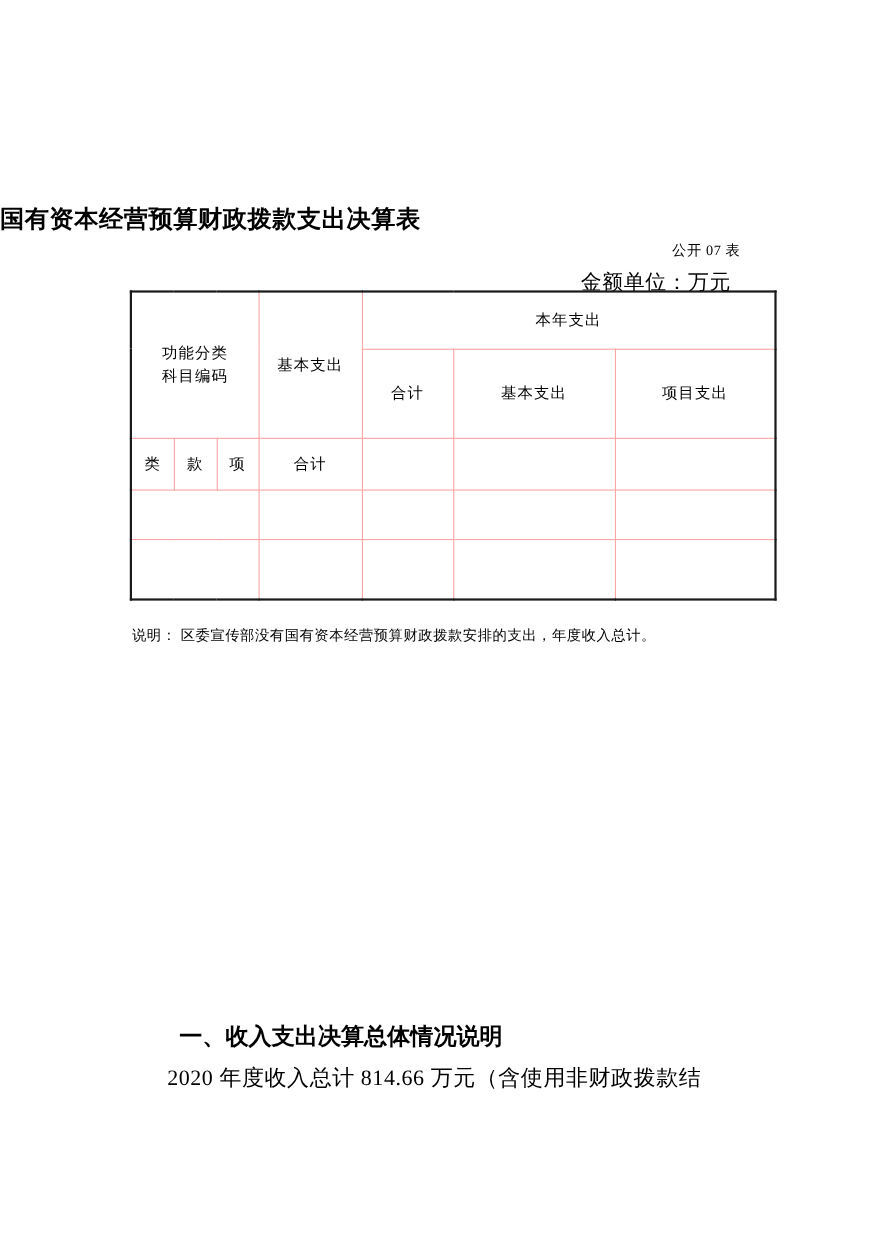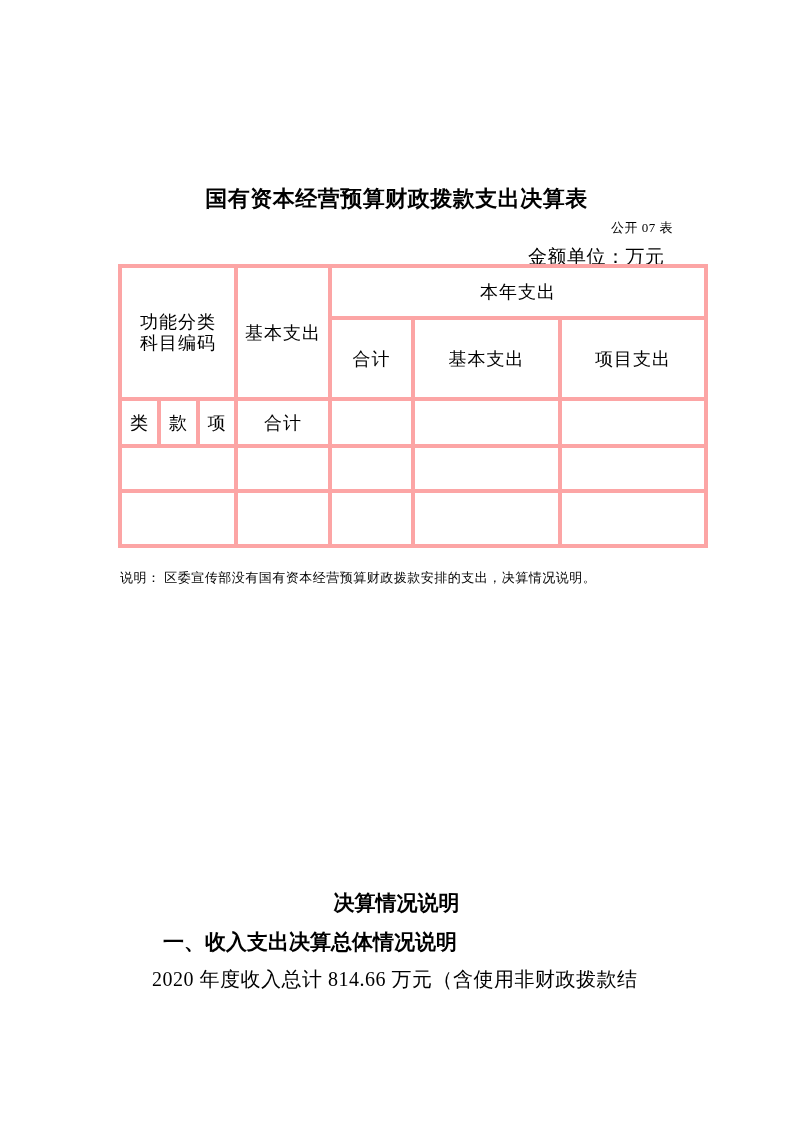--- a/index.html
+++ b/index.html
@@ -11,21 +11,20 @@
     background: #ffffff;
     color: #000000;
     font-family: "Liberation Serif", serif;
     overflow: hidden;
   }
   .doc-title {
     position: absolute;
     top: 184px;
     left: 0;
     width: 793px;
-    text-align: center;
     font-family: "Liberation Sans", sans-serif;
     font-weight: bold;
     font-size: 22px;
     letter-spacing: 0.5px;
     white-space: pre;
   }
   .table-code {
     position: absolute;
     top: 219px;
     left: 611px;
@@ -52,24 +51,24 @@
   table.budget {
     position: absolute;
     top: 264px;
     left: 118px;
     width: 586px;
     border-collapse: collapse;
     table-layout: fixed;
     border: 2px solid #1a1a1a;
   }
   table.budget td {
-    border: 4px solid #fca5a5;
+    border: 1px solid #fca5a5;
     text-align: center;
     vertical-align: middle;
-    font-size: 18px;
+    font-size: 14px;
     letter-spacing: 1px;
     padding: 0;
     overflow: hidden;
   }
   tr.hr1 td { height: 52px; }
   tr.hr2 td { height: 81px; }
   tr.br1 td { height: 47px; }
   tr.br2 td { height: 45px; }
   tr.br3 td { height: 55px; }
   .fc-line { line-height: 21px; }
@@ -165,19 +164,18 @@
       <tr class="br3">
         <td colspan="3"></td>
         <td></td>
         <td></td>
         <td></td>
         <td></td>
       </tr>
     </tbody>
   </table>
 
-  <div class="note-line">说明： 区委宣传部没有国有资本经营预算财政拨款安排的支出，决算情况说明。</div>
+  <div class="note-line">说明： 区委宣传部没有国有资本经营预算财政拨款安排的支出，年度收入总计。</div>
 
-  <div class="s3-heading-line2">决算情况说明</div>
   <div class="s3-subheading">一、收入支出决算总体情况说明</div>
   <div class="s3-paragraph">2020 年度收入总计 814.66 万元（含使用非财政拨款结</div>
 
 </div>
 
 </body></html>

